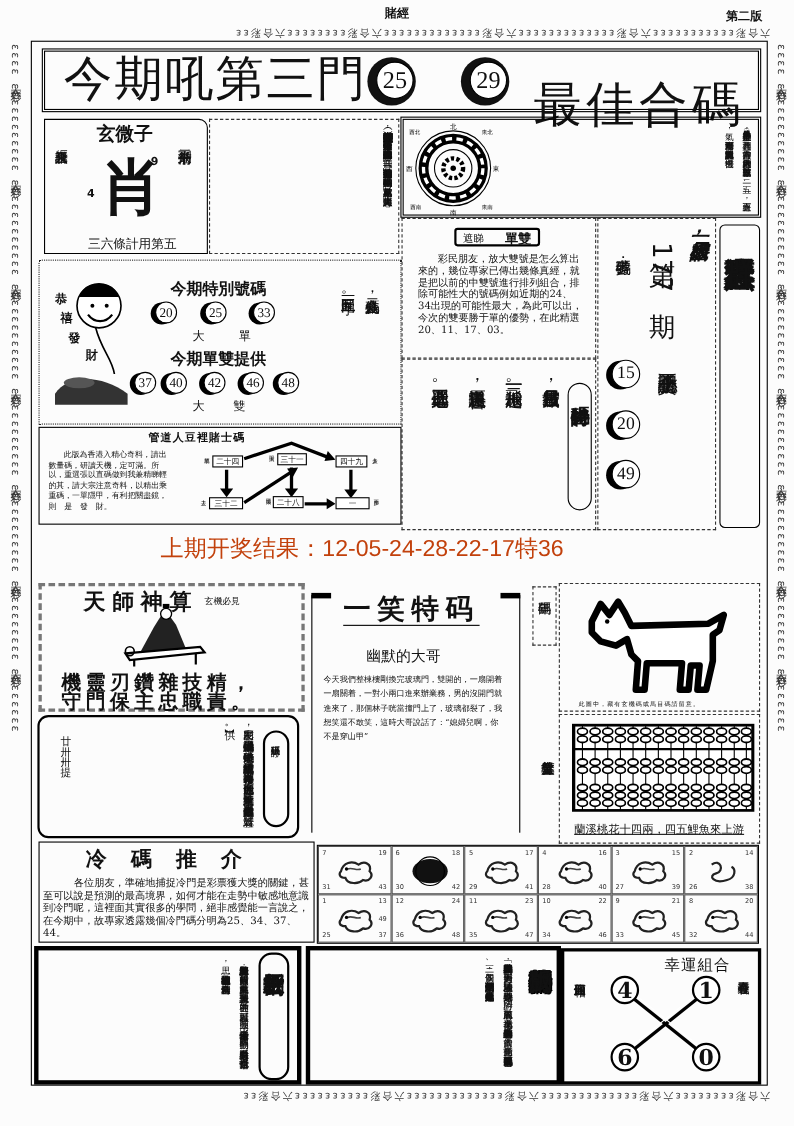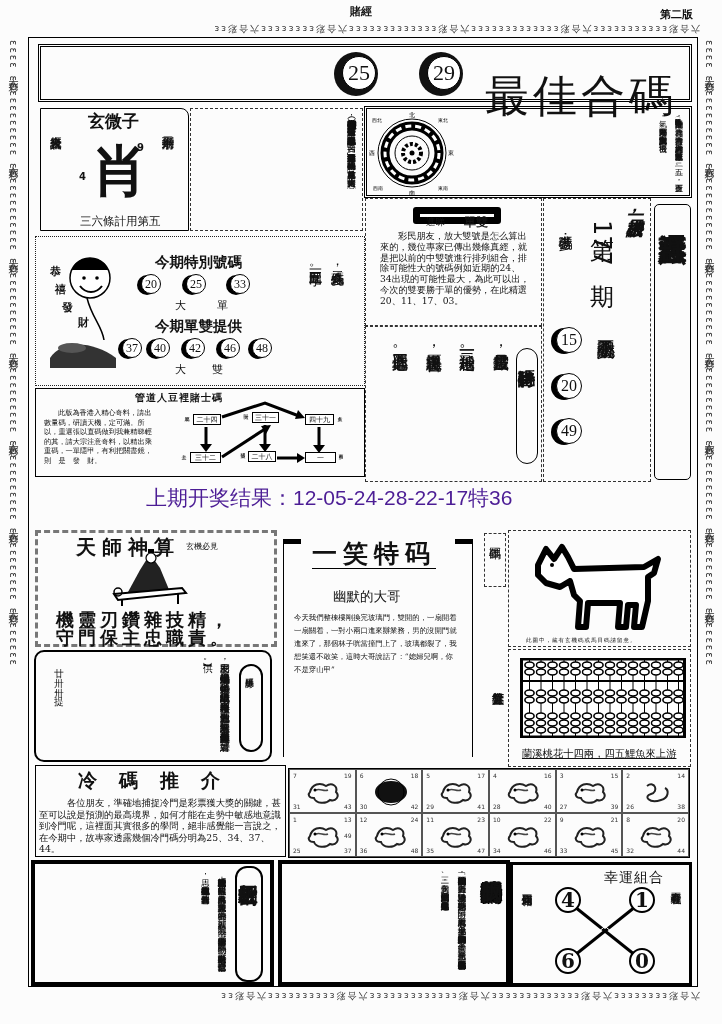--- a/index.html
+++ b/index.html
@@ -50,20 +50,21 @@
   <div class="abs sans" style="left:660px;top:7px;font-weight:bold;font-size:11px;">第二版</div>
 
   <div class="strip-h" style="top:23px;transform:rotate(180deg);">六合彩εεεεεεεεεεε六合彩εεεεεεεεεεεεε六合彩εεεεεεεεεεεεε六合彩εεεεεεεε六合彩εε</div>
   <div class="strip-h" style="top:990px;transform:rotate(180deg);">六合彩εεεεεεεε六合彩εεεεεεεεεεεεε六合彩εεεεεεεεεεεεε六合彩εεεεεεεεεε六合彩εε</div>
   <div class="strip-v" style="left:5px;">εεεε六合彩εεεεεεεεεεε六合彩εεεεεεεεεεεε六合彩εεεεεεεεεεεε六合彩εεεεεεεεεεε六合彩εεεεεεεεεεε六合彩εεεεεεεεεε六合彩εεεεεεεε</div>
   <div class="strip-v" style="left:701px;">εεεε六合彩εεεεεεεεεεε六合彩εεεεεεεεεεεε六合彩εεεεεεεεεεεε六合彩εεεεεεεεεεε六合彩εεεεεεεεεεε六合彩εεεεεεεεεε六合彩εεεεεεεε</div>
 
   <div class="box" style="left:28px;top:37px;width:670px;height:950px;border:1px solid #000;"></div>
 
   <div class="box" style="left:38px;top:44px;width:654px;height:58px;border:3px double #000;"></div>
+  <div class="abs" style="left:58px;top:47px;font-size:44px;line-height:50px;letter-spacing:2px;">今期吼第三門</div>
   <div class="bigball" style="left:334px;top:52px;">
       <span>25</span>
     </div>
   <div class="bigball" style="left:419px;top:52px;">
       <span>29</span>
     </div>
   <div class="abs" style="left:485px;top:47px;font-size:44px;line-height:50px;letter-spacing:4px;margin-top:24px;">最佳合碼</div>
 
   <div class="box" style="left:40px;top:108px;width:149px;height:123px;border:1px solid #000;border-top-right-radius:8px;"></div>
   <div class="abs" style="left:88px;top:110px;font-size:17px;font-weight:bold;">玄微子</div>
@@ -126,21 +127,21 @@
   <div class="ball" style="left:150px;top:338px;">40</div>
   <div class="ball" style="left:185px;top:338px;">42</div>
   <div class="ball" style="left:220px;top:338px;">46</div>
   <div class="ball" style="left:252px;top:338px;">48</div>
   <div class="abs" style="left:175px;top:362px;font-size:11px;">大</div>
   <div class="abs" style="left:212px;top:362px;font-size:11px;">雙</div>
   <div class="abs v" style="left:329px;top:262px;font-size:13px;line-height:16px;">二八九碼多結合，</div>
   <div class="abs v" style="left:307px;top:262px;font-size:13px;line-height:16px;">三五尾字旺一回。</div>
 
   <div class="box" style="left:365px;top:198px;width:177px;height:128px;border:1px dashed #333;"></div>
-  <div class="box" style="left:413px;top:207px;width:88px;height:17px;border:7px solid #000000;border-radius:3px;">
+  <div class="box" style="left:413px;top:207px;width:78px;height:17px;border:2px solid #000000;border-radius:3px;">
     <span class="abs" style="left:6px;top:2px;font-size:9.5px;">遮睇</span>
     <span class="abs" style="left:44px;top:0px;font-size:12px;font-weight:bold;">單雙</span>
   </div>
   <div class="abs" style="left:380px;top:231px;width:150px;font-size:9.2px;line-height:10.8px;text-indent:18px;">彩民朋友，放大雙號是怎么算出來的，幾位專家已傳出幾條真經，就是把以前的中雙號進行排列組合，排除可能性大的號碼例如近期的24、34出現的可能性最大，為此可以出，今次的雙要勝于單的優勢，在此精選20、11、17、03。</div>
 
   <div class="box" style="left:365px;top:326px;width:177px;height:156px;border:1px dashed #333;"></div>
   <div class="box" style="left:516px;top:348px;width:22px;height:116px;border:1px solid #000;border-radius:11px;"></div>
   <div class="abs v" style="left:518px;top:356px;font-size:17px;font-weight:bold;line-height:18px;font-family:'DejaVu Sans',sans-serif;">生肖特碼詩</div>
   <div class="abs v" style="left:492px;top:342px;font-size:16px;line-height:18px;">披星戴月雪霜侵，</div>
   <div class="abs v" style="left:458px;top:342px;font-size:16px;line-height:18px;">一二飛越一相近。</div>
@@ -182,21 +183,21 @@
   <div class="nlabel" style="left:243px;top:410px;">太陽</div>
   <div class="node" style="left:305px;top:414px;width:29px;">四十九</div>
   <div class="nlabel" style="left:337px;top:412px;">太多</div>
   <div class="node" style="left:190px;top:452px;width:31px;">三十二</div>
   <div class="nlabel" style="left:181px;top:450px;">上去</div>
   <div class="node" style="left:248px;top:451px;width:28px;">二十八</div>
   <div class="nlabel" style="left:240px;top:449px;">國策</div>
   <div class="node" style="left:305px;top:452px;width:31px;">一</div>
   <div class="nlabel" style="left:338px;top:450px;">兩多</div>
 
-  <div class="abs" style="left:146px;top:484px;font-size:21px;font-family:'Liberation Sans',sans-serif;color:#4c1d95;white-space:nowrap;">上期开奖结果：12-05-24-28-22-17特36</div>
+  <div class="abs" style="left:146px;top:484px;font-size:21px;font-family:'Liberation Sans',sans-serif;color:#c2410c;white-space:nowrap;">上期开奖结果：12-05-24-28-22-17特36</div>
 
   <div class="box" style="left:35px;top:530px;width:242px;height:117px;border:3px dashed #777;"></div>
   <div class="abs" style="left:76px;top:534px;font-size:20px;letter-spacing:6px;font-weight:bold;">天師神算</div>
   <div class="abs" style="left:186px;top:541px;font-size:8px;">玄機必見</div>
   <svg class="abs" style="left:108px;top:548px;" width="80" height="60" viewBox="0 0 80 60">
     <path d="M42 6 L32 22 L20 44 L62 44 L52 20 Z" fill="#222"></path>
     <circle cx="43" cy="10" r="5" fill="#fff" stroke="#000" stroke-width="1.2"></circle>
     <rect x="40" y="1" width="6" height="4" fill="#000"></rect>
     <polygon points="6,46 74,40 78,45 10,52" fill="#fff" stroke="#000" stroke-width="2"></polygon>
     <line x1="14" y1="52" x2="14" y2="58" stroke="#000" stroke-width="2"></line>

